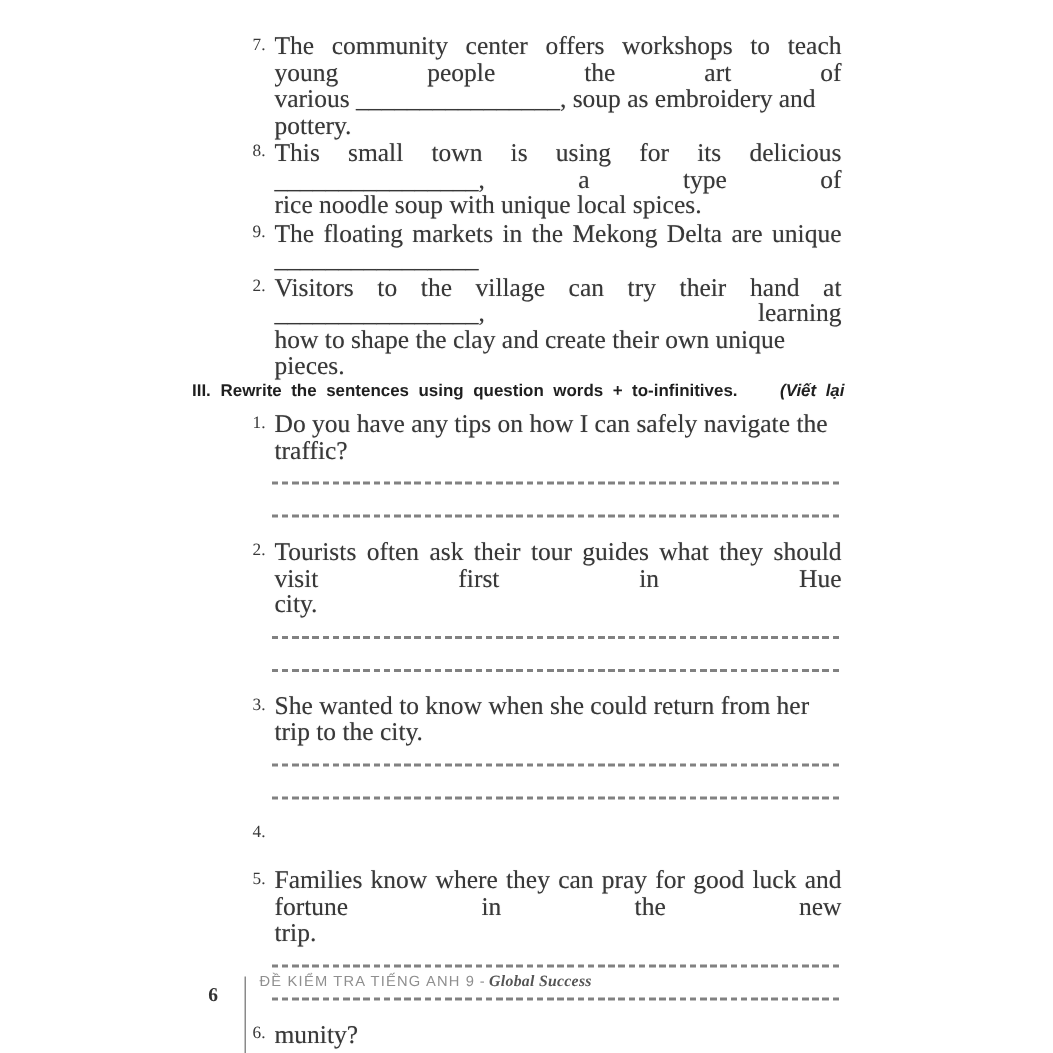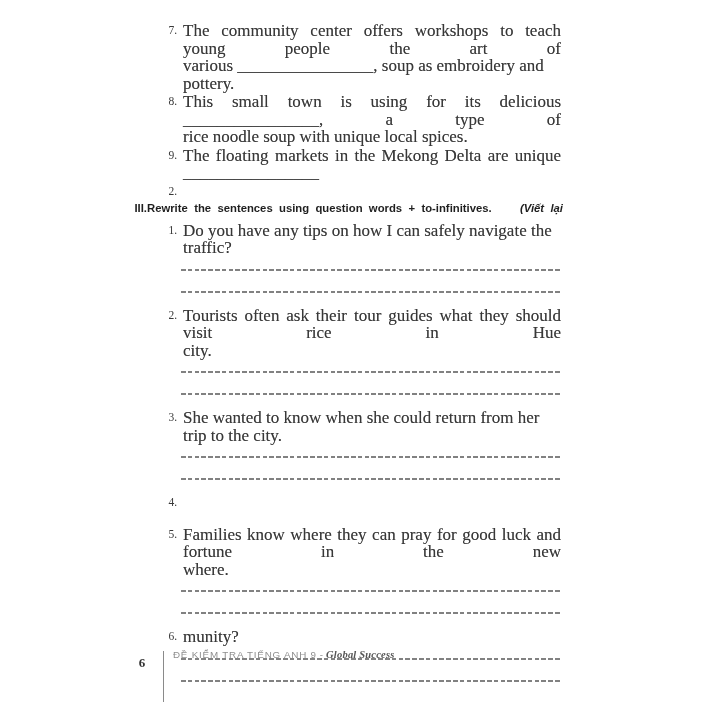--- a/index.html
+++ b/index.html
@@ -31,21 +31,21 @@
   .jl { text-align:justify; text-align-last:justify; }
   
   .heading {
     display:flex;
     margin:0 0 6px -22px;
     font-family:"Liberation Sans","DejaVu Sans",sans-serif;
     font-weight:bold;
     font-size:11.3px; line-height:14.5px;
     color:#1f1f1f;
   }
-  .hlabel { width:19px; flex:none;text-align:right; }
+  .hlabel { width:19px; flex:none; }
   .htxt { width:416px; }
   .hline { }
   .vi { font-style:italic;padding-left:22px; }
   
   .ritem { display:flex; margin-bottom:14px; }
   .answers { margin-left:-2px; }
   .ans {
     height:2px; width:380px;
     margin-top:20px;
     background:repeating-linear-gradient(to right,#6b6b6b 0 4.5px, transparent 4.5px 6.8px);
@@ -101,20 +101,24 @@
     </div>
   </div>
   <div class="fitem">
     <span class="num">9.</span>
     <div class="txt">
       <div class="ln jl">The floating markets in the Mekong Delta are unique ________________</div>
     </div>
   </div>
   <div class="fitem">
     <span class="num">2.</span>
+    <div class="txt">
+      <div class="ln jl">Visitors to the village can try their hand at ________________, learning</div>
+      <div class="ln">how to shape the clay and create their own unique pieces.</div>
+    </div>
   </div>
 
   <div class="heading">
     <span class="hlabel">III.</span>
     <div class="htxt">
       <div class="hline jl"><span>Rewrite the sentences using question words + to-infinitives.</span> <span class="vi">(Viết lại</span></div>
     </div>
   </div>
 
   <div class="ritem">
@@ -124,21 +128,21 @@
       <div class="answers">
         <div class="ans"></div>
         <div class="ans"></div>
       </div>
     </div>
   </div>
 
   <div class="ritem">
     <span class="num">2.</span>
     <div class="txt">
-      <div class="ln jl">Tourists often ask their tour guides what they should visit rice in Hue</div>
+      <div class="ln jl">Tourists often ask their tour guides what they should visit first in Hue</div>
       <div class="ln">city.</div>
       <div class="answers">
         <div class="ans"></div>
         <div class="ans"></div>
       </div>
     </div>
   </div>
 
   <div class="ritem">
     <span class="num">3.</span>
@@ -152,21 +156,21 @@
   </div>
 
   <div class="ritem">
     <span class="num">4.</span>
   </div>
 
   <div class="ritem">
     <span class="num">5.</span>
     <div class="txt">
       <div class="ln jl">Families know where they can pray for good luck and fortune in the new</div>
-      <div class="ln">where.</div>
+      <div class="ln">trip.</div>
       <div class="answers">
         <div class="ans"></div>
         <div class="ans"></div>
       </div>
     </div>
   </div>
 
   <div class="ritem">
     <span class="num">6.</span>
     <div class="txt">

